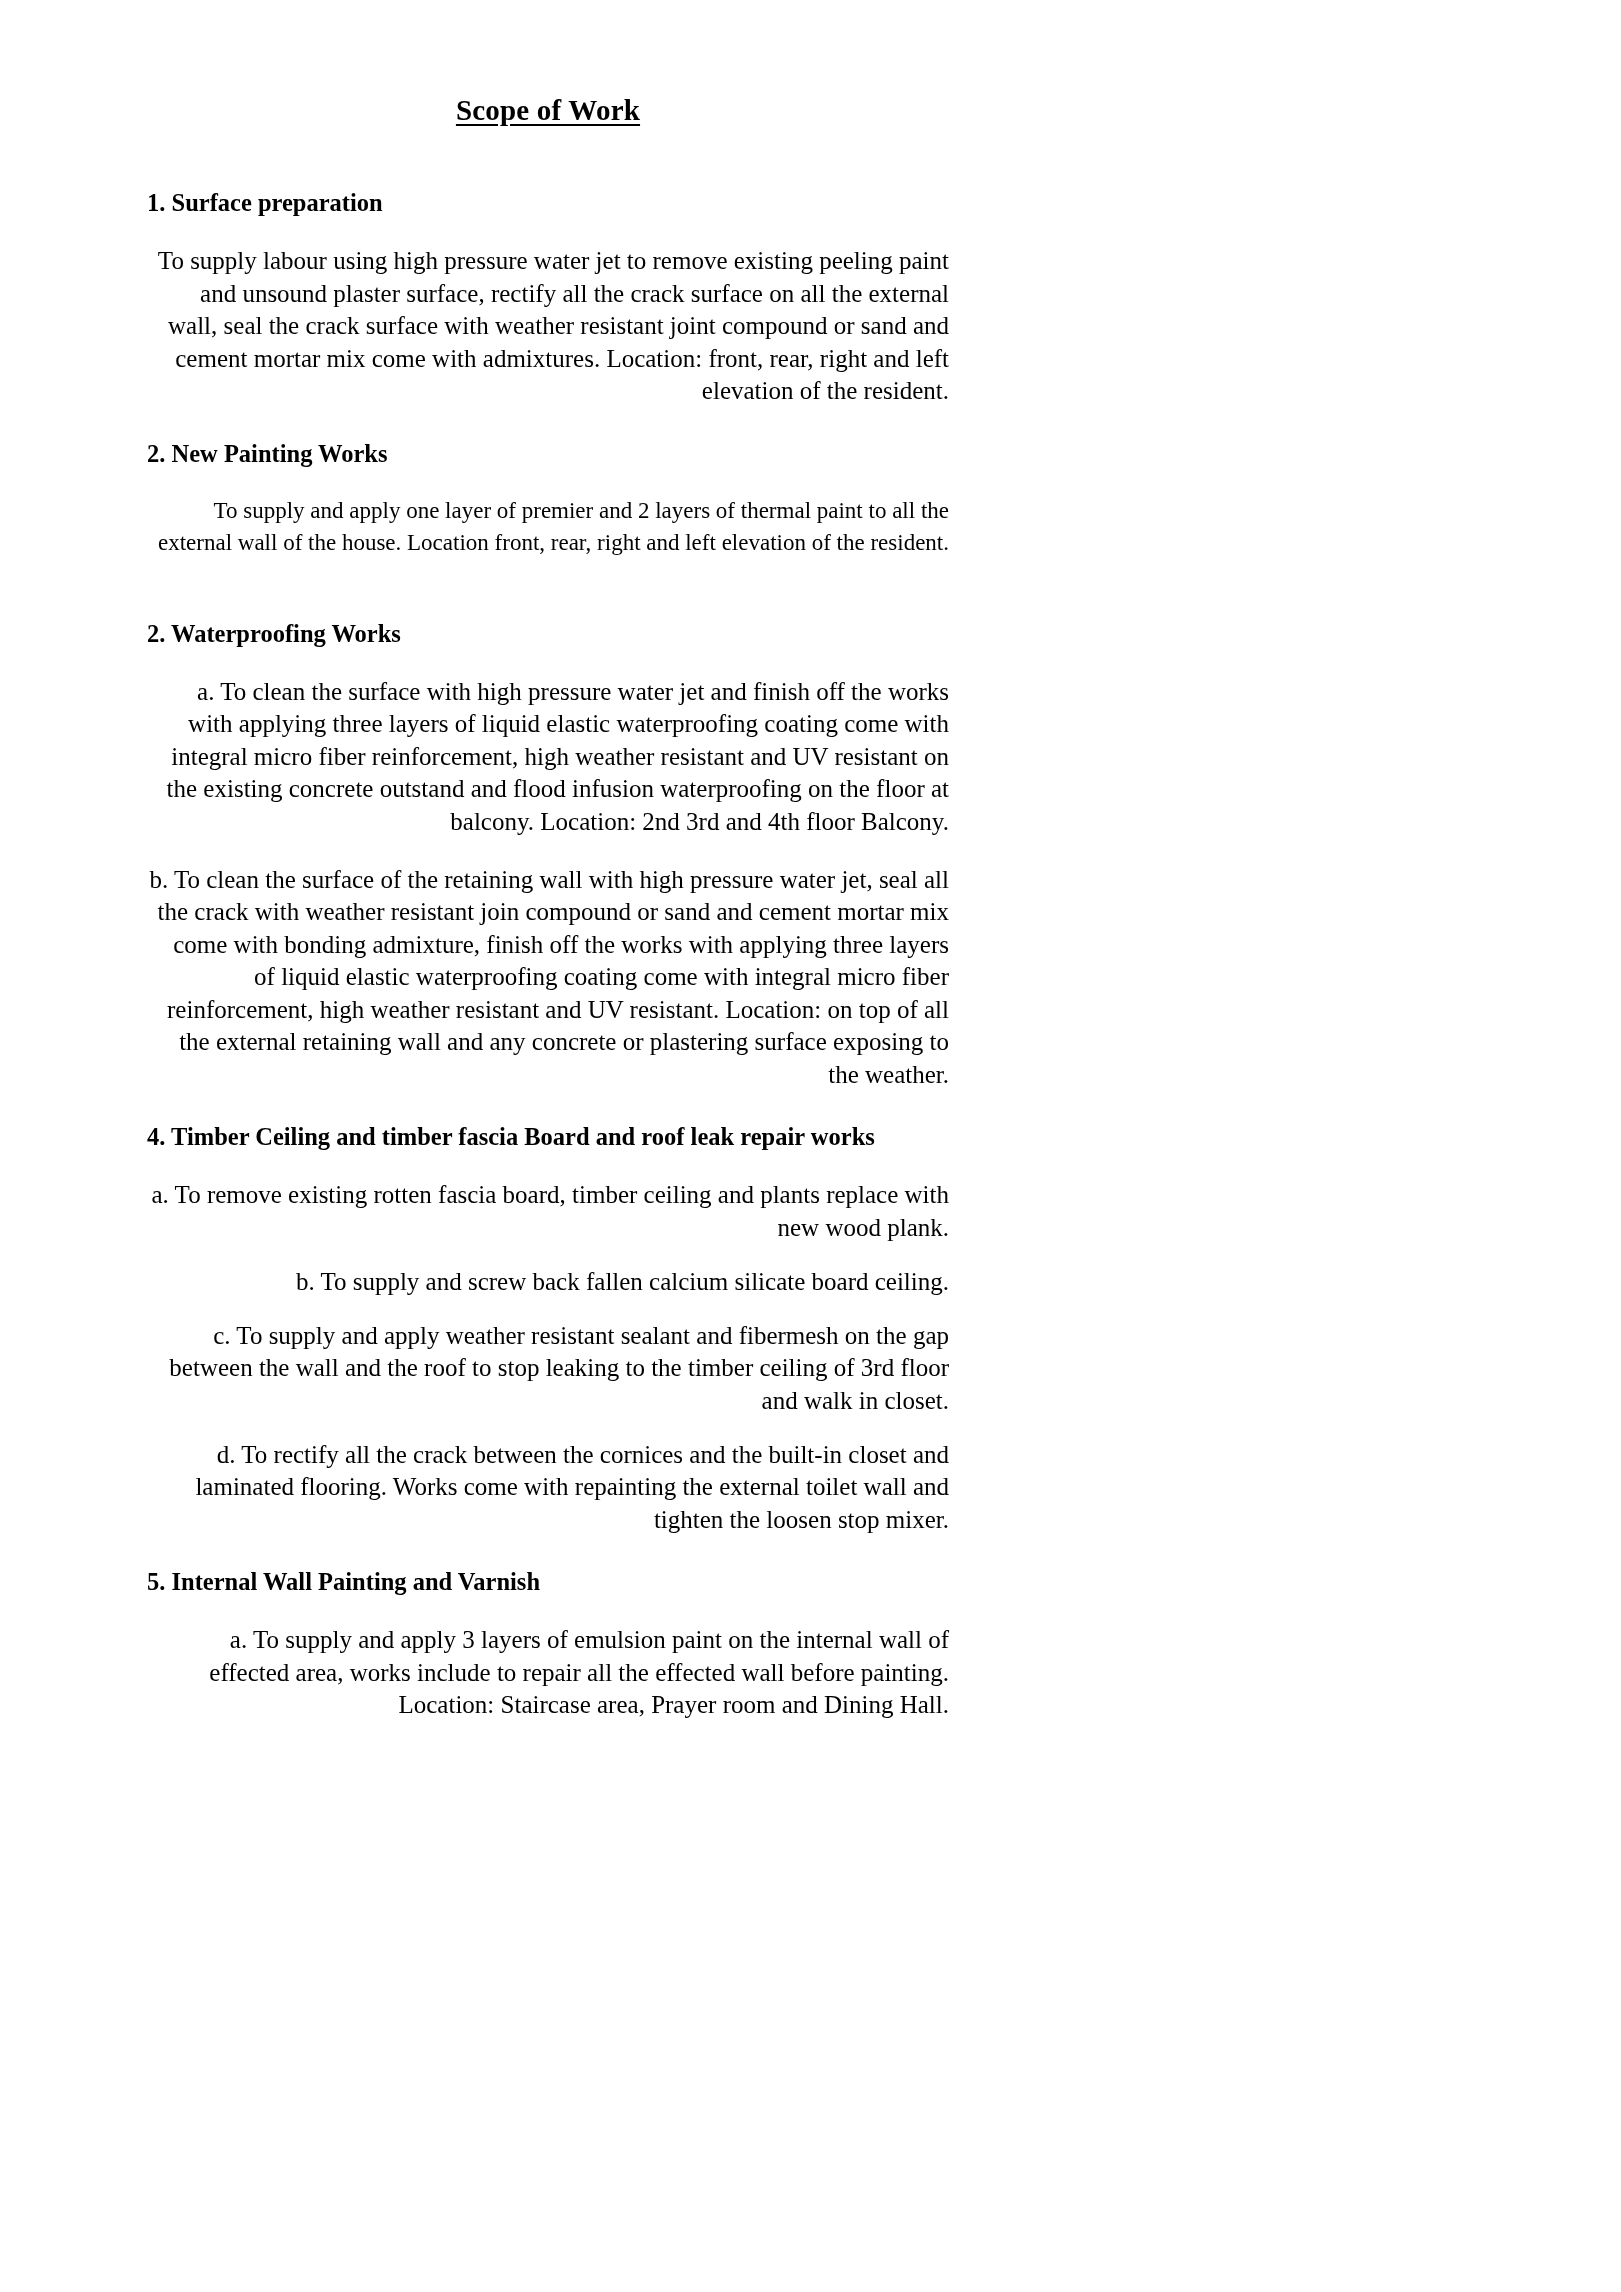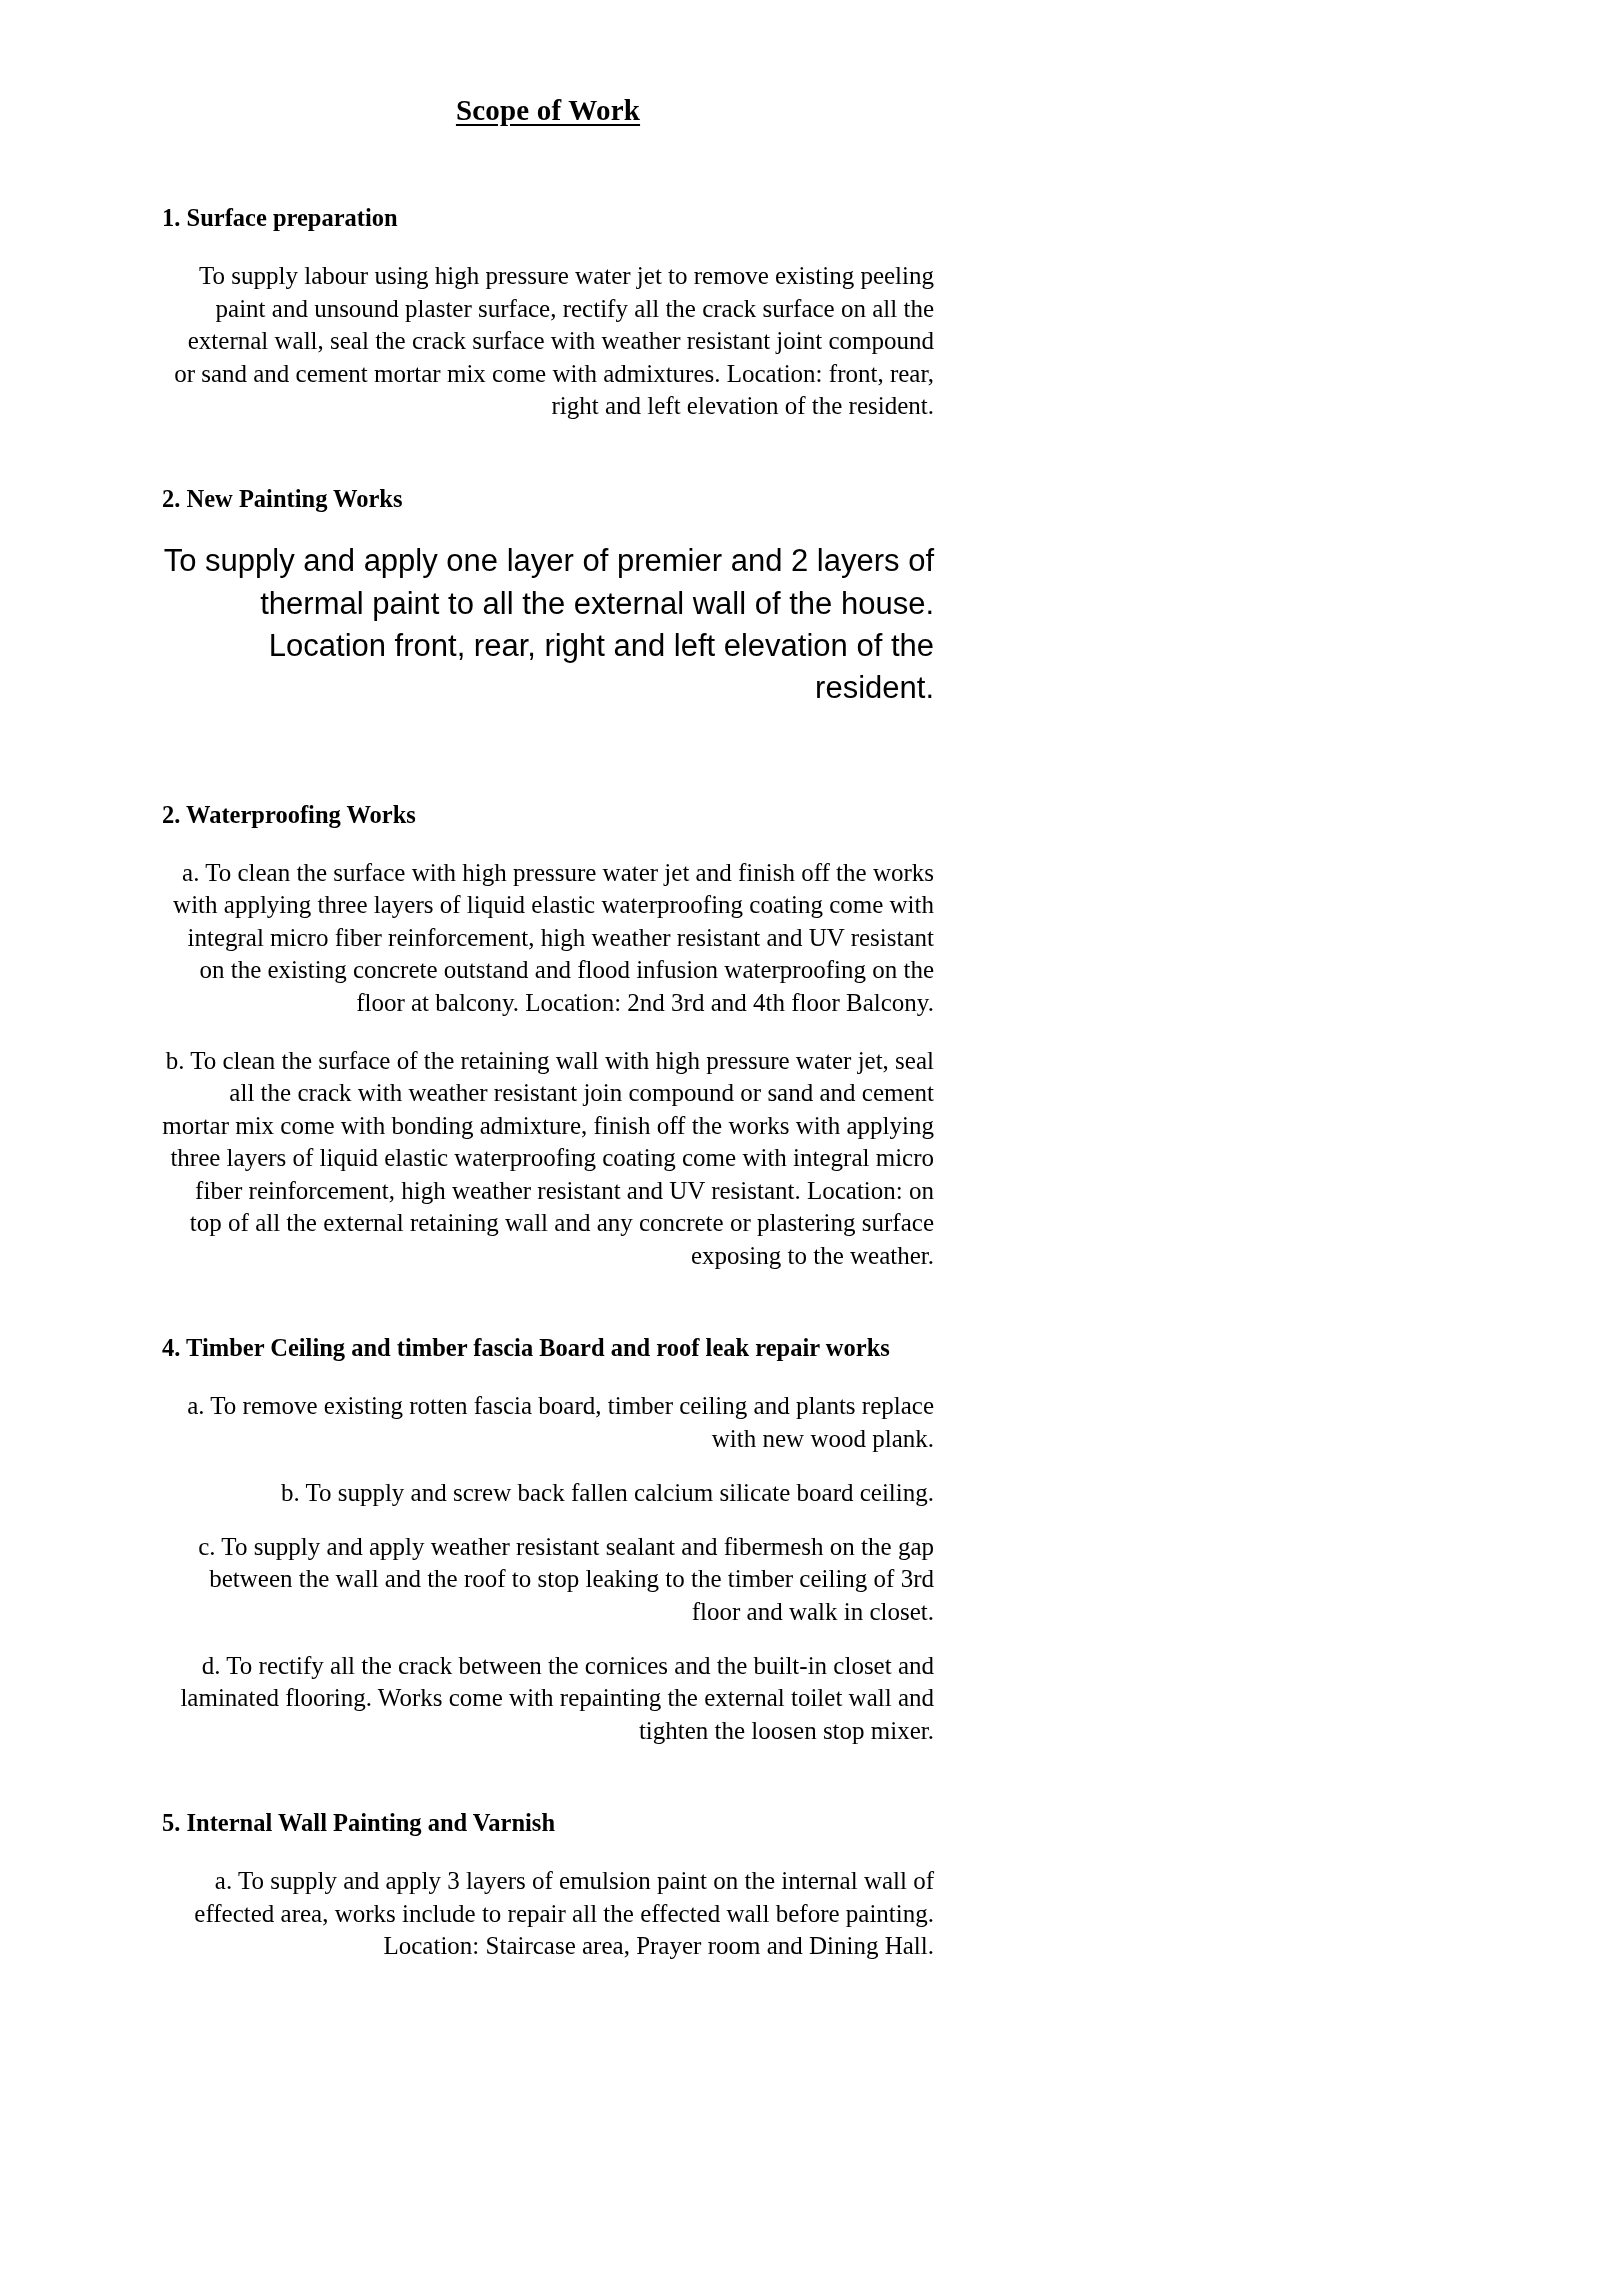--- a/index.html
+++ b/index.html
@@ -36,38 +36,38 @@
     line-height: 1.15;
     margin: 0 0 0 0;
     letter-spacing: 0.2px;
   }
   .doc-title span {
     text-decoration: underline;
     text-underline-offset: 3.9px;
     text-decoration-thickness: 2px;
   }
   .section {
-    margin: 15px;
+    margin: 0;
   }
   .heading {
     font-weight: bold;
     font-size: 24.5px;
     line-height: 1.2;
     margin: 0;
   }
   .para {
     font-size: 25px;
     line-height: 1.30;
     margin: 0;
     text-align: right;
     word-spacing: 0px;
   }
   .para.sans {
-    font-family: Liberation Sans, sans-serif;
-    font-size: 31px;
+    font-family: Liberation Serif, serif;
+    font-size: 23px;
     line-height: 1.36;
   }
   
   .sp-title-to-s1 { height: 61px; }
   .sp-head-to-body { height: 27.4px; }
   .sp-body-to-head { height: 31px; }
   .sp-body-to-head-lg { height: 61px; }
   .sp-para-gap { height: 25.5px; }
   .sp-para-gap-sm { height: 21.6px; }
 </style>

